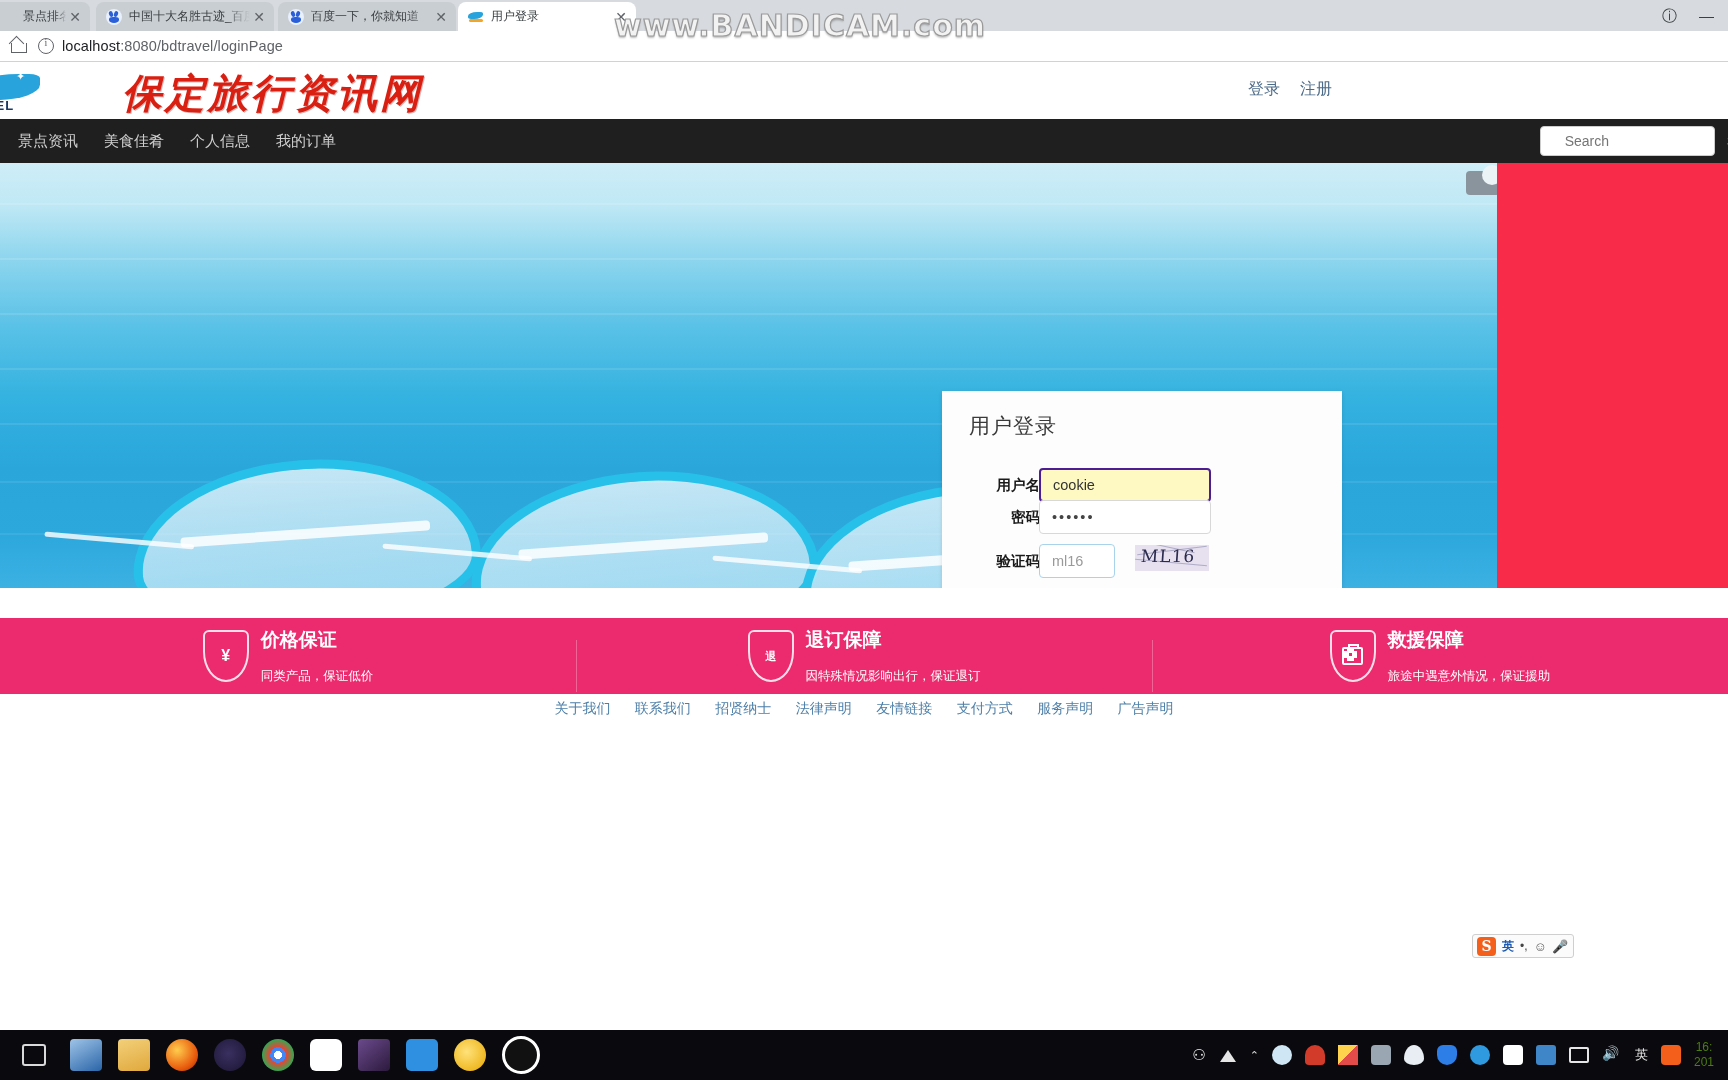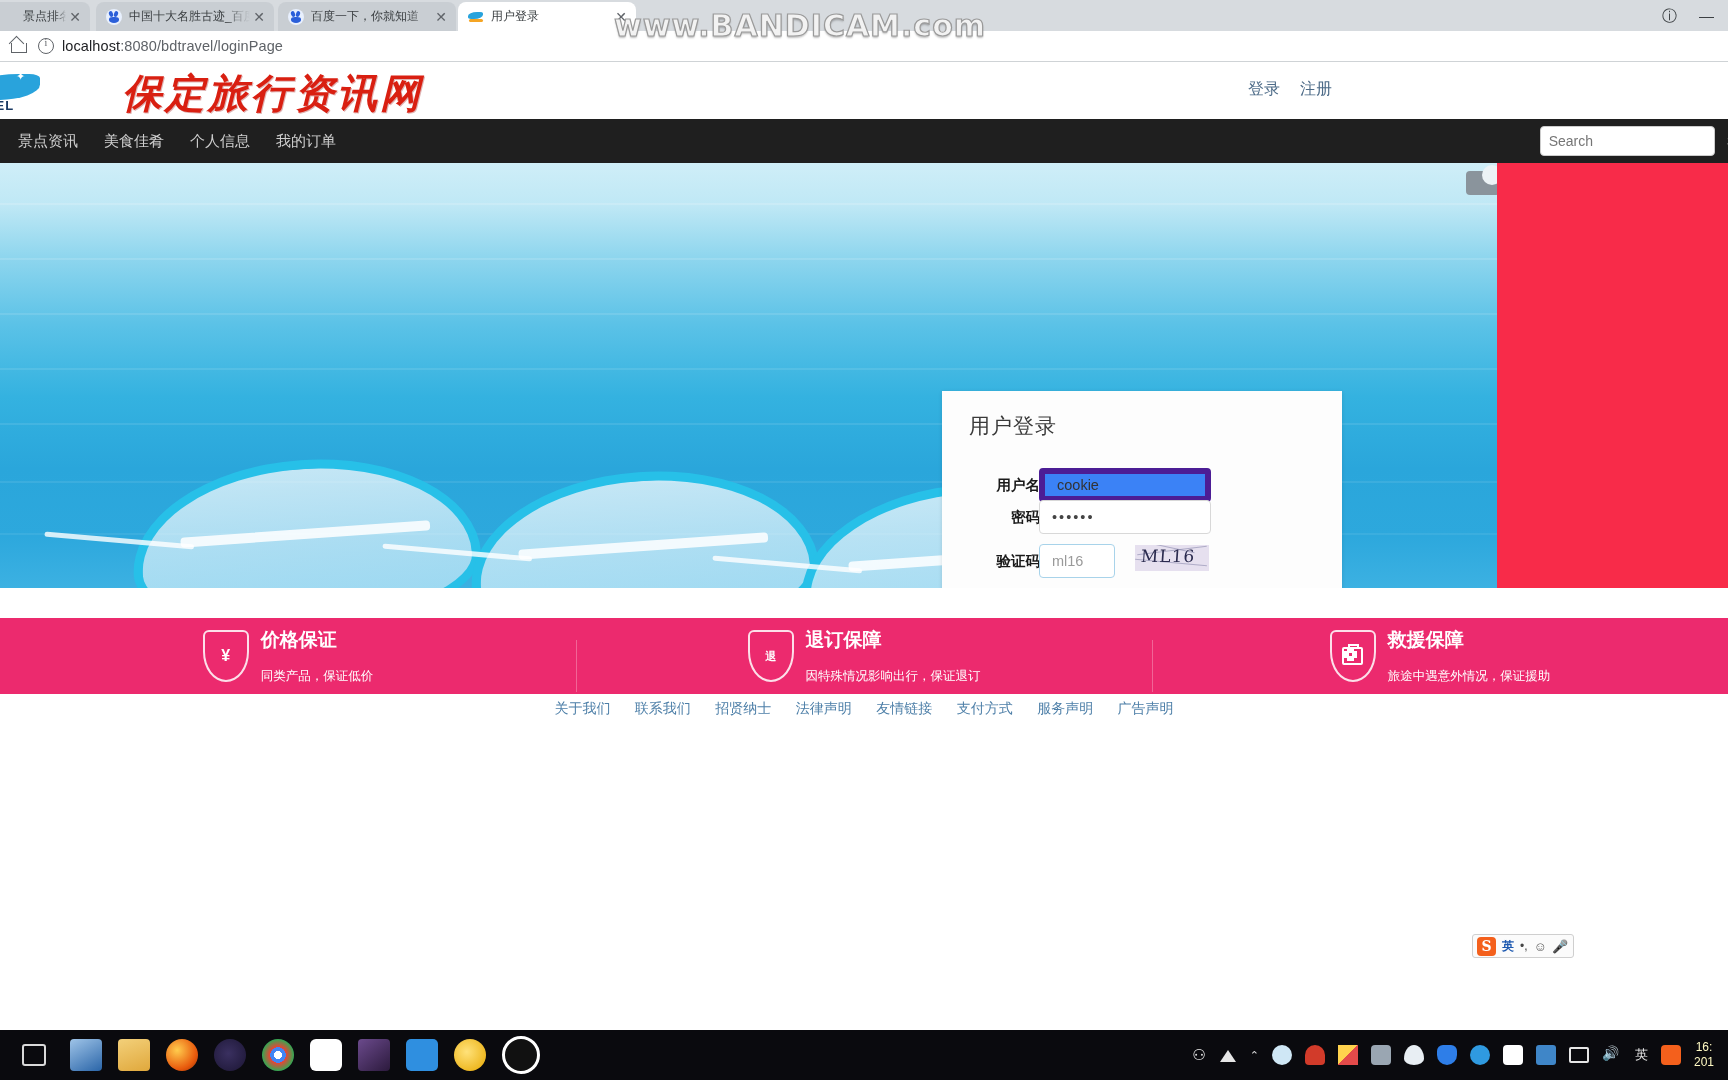--- a/index.html
+++ b/index.html
@@ -73,21 +73,21 @@
          font-family:"DejaVu Serif",serif;font-weight:bold;font-style:italic;
          letter-spacing:3px;text-shadow:1px 1px 0 rgba(150,0,0,.3);margin-left:48px;}
   .head-links{position:absolute;right:396px;top:17px;display:flex;gap:20px;}
   .head-links a{font-size:16px;color:#4d6b88;text-decoration:none;}
 
   .navbar{height:44px;background:#1f1f1f;position:relative;}
   .navbar .items{display:flex;gap:26px;padding-left:18px;height:44px;align-items:center;}
   .navbar .items a{color:#cfcfcf;font-size:15px;text-decoration:none;}
   .searchbox{position:absolute;right:-14px;top:7px;display:flex;}
   .searchbox input{width:175px;height:30px;box-sizing:border-box;border:1px solid #ccc;
-        border-radius:4px;padding:0 8px;font-size:14px;color:#15803d;outline:none;
+        border-radius:4px;padding:0 24px;font-size:14px;color:#15803d;outline:none;
         font-family:"Liberation Sans",sans-serif;}
   .searchbox button{margin-left:6px;height:30px;border:none;background:#1f1f1f;color:#ddd;
         font-size:14px;cursor:pointer;font-family:"Liberation Sans",sans-serif;}
 
   
   .hero{position:relative;height:425px;overflow:hidden;background:#1aa6d8;}
   .hero .water{position:absolute;left:0;top:0;width:1497px;height:425px;
       background:
         linear-gradient(180deg,#cfeef8 0%,#bfe8f5 10%,#8fd6ee 22%,#5bc2e7 38%,
                         #34b2e0 55%,#2aa6db 72%,#2da8dd 88%,#3cb1e2 100%);}
@@ -115,21 +115,21 @@
         background:#fdfdfd;box-shadow:0 1px 4px rgba(0,0,0,.12);z-index:12;}
   .card h2{margin:0;position:absolute;left:27px;top:21px;font-size:21px;
         font-weight:normal;color:#3a3a3a;letter-spacing:1px;}
   .frow{position:absolute;left:0;width:100%;height:34px;}
   .frow .lbl{position:absolute;left:30px;width:68px;text-align:right;font-size:14.5px;
         color:#1a1a1a;font-weight:bold;line-height:34px;}
   .frow input{position:absolute;height:34px;box-sizing:border-box;border-radius:4px;
         padding:0 12px;font-size:14.5px;outline:none;
         font-family:"Liberation Sans",sans-serif;}
   #f-user{top:77px;}
-  #f-user input{left:97px;width:172px;background:#3b82f6;border:6px solid #4c1d95;color:#333;}
+  #f-user input{left:97px;width:172px;background:#fef9c3;border:2px solid #4c1d95;color:#333;}
   #f-pass{top:109px;}
   #f-pass input{left:97px;width:172px;background:#fff;border:1px solid #d8d8d8;
         letter-spacing:2px;color:#444;}
   #f-code{top:153px;}
   #f-code input{left:97px;width:76px;background:#fff;border:1px solid #a8d3ea;color:#9a9a9a;}
   .captcha{position:absolute;left:193px;top:154px;width:74px;height:26px;
         background:#e6e0ef;overflow:hidden;}
   .captcha span{position:absolute;left:6px;top:1px;font-size:17px;letter-spacing:1px;
         color:#2b2b4f;font-family:"DejaVu Serif",serif;
         transform:skewX(-4deg);}
@@ -172,21 +172,21 @@
 
   
   .taskbar{position:absolute;left:0;bottom:0;width:1728px;height:50px;background:#0a0a0e;
            display:flex;align-items:center;}
   .tbleft{display:flex;align-items:center;gap:16px;padding-left:10px;}
   .tbicon{width:32px;height:32px;position:relative;border-radius:4px;}
   .tbicon.sel{background:#2a2a30;}
   .tray{margin-left:auto;display:flex;align-items:center;gap:13px;padding-right:8px;}
   .tray .ti{width:20px;height:20px;position:relative;}
   .tray .tx{color:#e8e8e8;font-size:13px;}
-  .clock{color:#fef9c3;font-size:12px;line-height:15px;text-align:center;padding-right:6px;}
+  .clock{color:#4d7c0f;font-size:12px;line-height:15px;text-align:center;padding-right:6px;}
 
   .wifi{width:18px;height:14px;position:relative;}
   .wifi:before{content:"";position:absolute;left:1px;bottom:0;border-left:8px solid transparent;
        border-right:8px solid transparent;border-bottom:12px solid #e6e6e6;}
   .chev{color:#dcdcdc;font-size:11px;}
   .people{color:#e9e9e9;font-size:15px;}
 </style>
 </head>
 <body>
 

